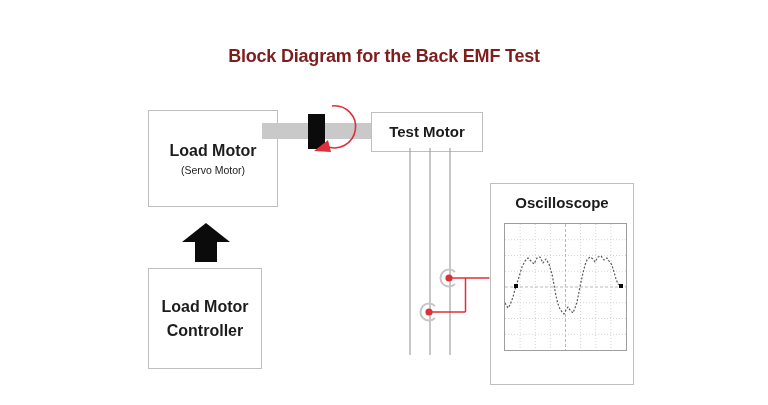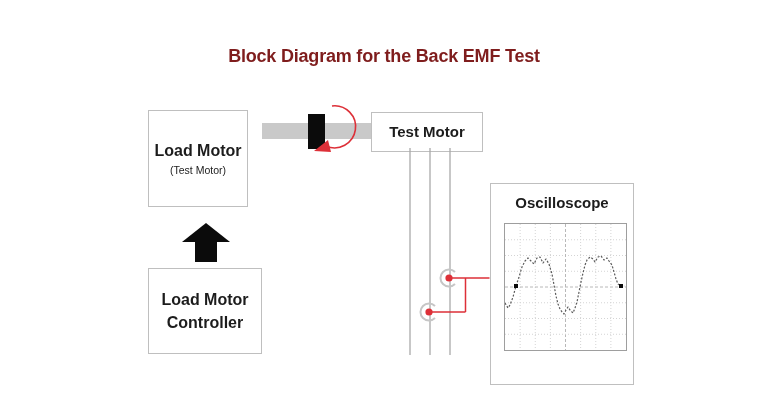--- a/index.html
+++ b/index.html
@@ -1,21 +1,21 @@
 <!DOCTYPE html>
 <html><head>
 <meta charset="utf-8">
 <style>
   html,body{margin:0;padding:0;background:#ffffff;}
   body{font-family:"Liberation Sans", sans-serif;color:#1c1c1c;}
   .canvas{position:relative;width:768px;height:405px;background:#ffffff;overflow:hidden;margin:0 auto;}
   .title{position:absolute;left:0;right:0;top:46px;text-align:center;font-size:18px;font-weight:bold;letter-spacing:-0.2px;color:#7f1d1d;}
   .box{position:absolute;background:#ffffff;border:1px solid #bfbfbf;box-sizing:border-box;display:flex;flex-direction:column;align-items:center;justify-content:center;text-align:center;}
-  .box-load-motor{left:148px;top:110px;width:100px;height:97px;}
-  .box-controller{left:148px;top:268px;width:114px;height:86px;padding:0 12px;}
+  .box-load-motor{left:148px;top:110px;width:130px;height:97px;}
+  .box-controller{left:148px;top:268px;width:114px;height:101px;padding:0 12px;}
   .box-test-motor{left:371px;top:112px;width:112px;height:40px;}
   .box-oscilloscope{left:490px;top:183px;width:144px;height:202px;justify-content:flex-start;}
   .box-label{font-size:16px;font-weight:bold;color:#1c1c1c;line-height:1.3;}
   .box-label.two-line{line-height:1.45;}
   .box-sublabel{font-size:10.5px;color:#222;margin-top:3px;}
   .test-motor-label{font-size:15px;font-weight:bold;}
   .osc-title{font-size:15px;font-weight:bold;margin-top:10px;}
   .shaft{position:absolute;left:262px;top:123px;width:110px;height:16px;background:#c9c9c9;}
   .coupling{position:absolute;left:308px;top:114px;width:17px;height:35px;background:#0b0b0b;}
   .arrow-up{position:absolute;left:182px;top:223px;width:48px;height:39px;}
@@ -27,21 +27,21 @@
 </style>
 </head>
 <body>
 
 <div class="canvas">
 
   <div class="title">Block Diagram for the Back EMF Test</div>
 
   <div class="box box-load-motor">
     <div class="box-label">Load Motor</div>
-    <div class="box-sublabel">(Test Motor)</div>
+    <div class="box-sublabel">(Servo Motor)</div>
   </div>
 
   <div class="arrow-up">
     <div class="head"></div>
     <div class="stem"></div>
   </div>
 
   <div class="box box-controller">
     <div class="box-label two-line">Load Motor Controller</div>
   </div>

